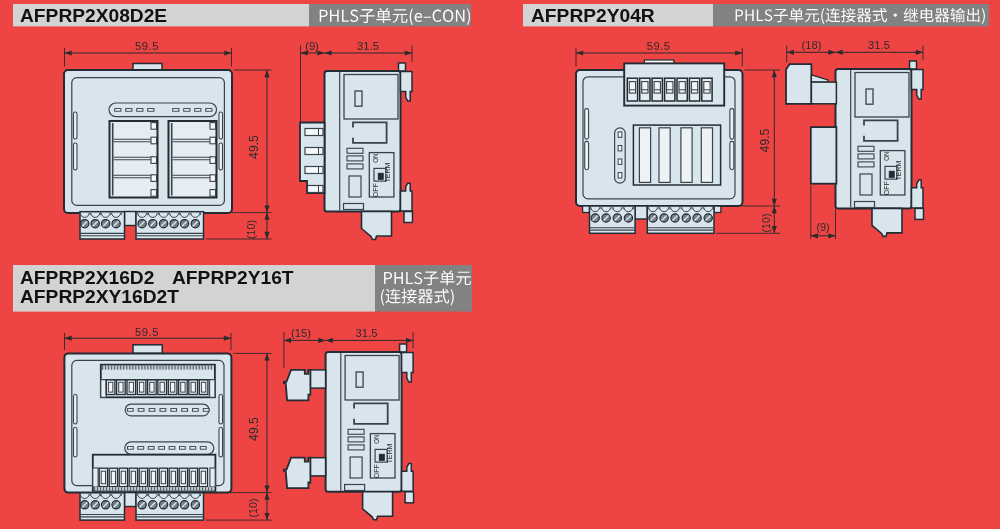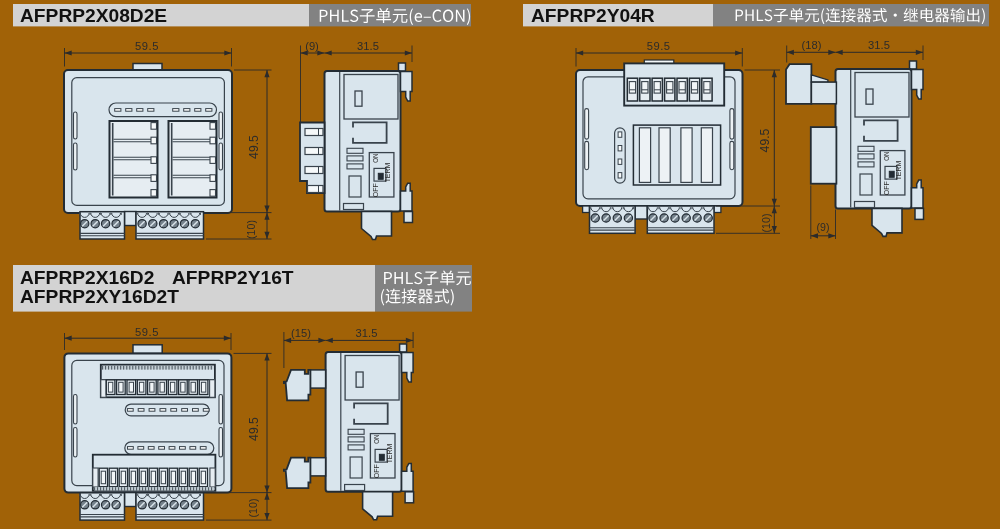--- a/index.html
+++ b/index.html
@@ -1,17 +1,17 @@
 <!DOCTYPE html>
 <html><head>
 <meta charset="utf-8">
 <title>PHLS dimensions</title>
 <style>
 html,body{margin:0;padding:0;background:#ffffff;}
-#page{position:relative;width:1000px;height:529px;overflow:hidden;background:#a16207;font-family:"Liberation Sans",sans-serif;}
+#page{position:relative;width:1000px;height:529px;overflow:hidden;background:#ef4444;font-family:"Liberation Sans",sans-serif;}
 </style>
 </head>
 <body>
 <div id="page">
 <svg width="1000" height="529" viewBox="0 0 1000 529">
 
 <rect x="13.0" y="4.0" width="296.0" height="22.4" fill="#d3d3d3" stroke="none" stroke-width="0"></rect>
 
 <text x="20.0" y="22.0" font-size="19.2" text-anchor="start" font-weight="bold" fill="#111" font-family="Liberation Sans, sans-serif">AFPRP2X08D2E</text>
 

